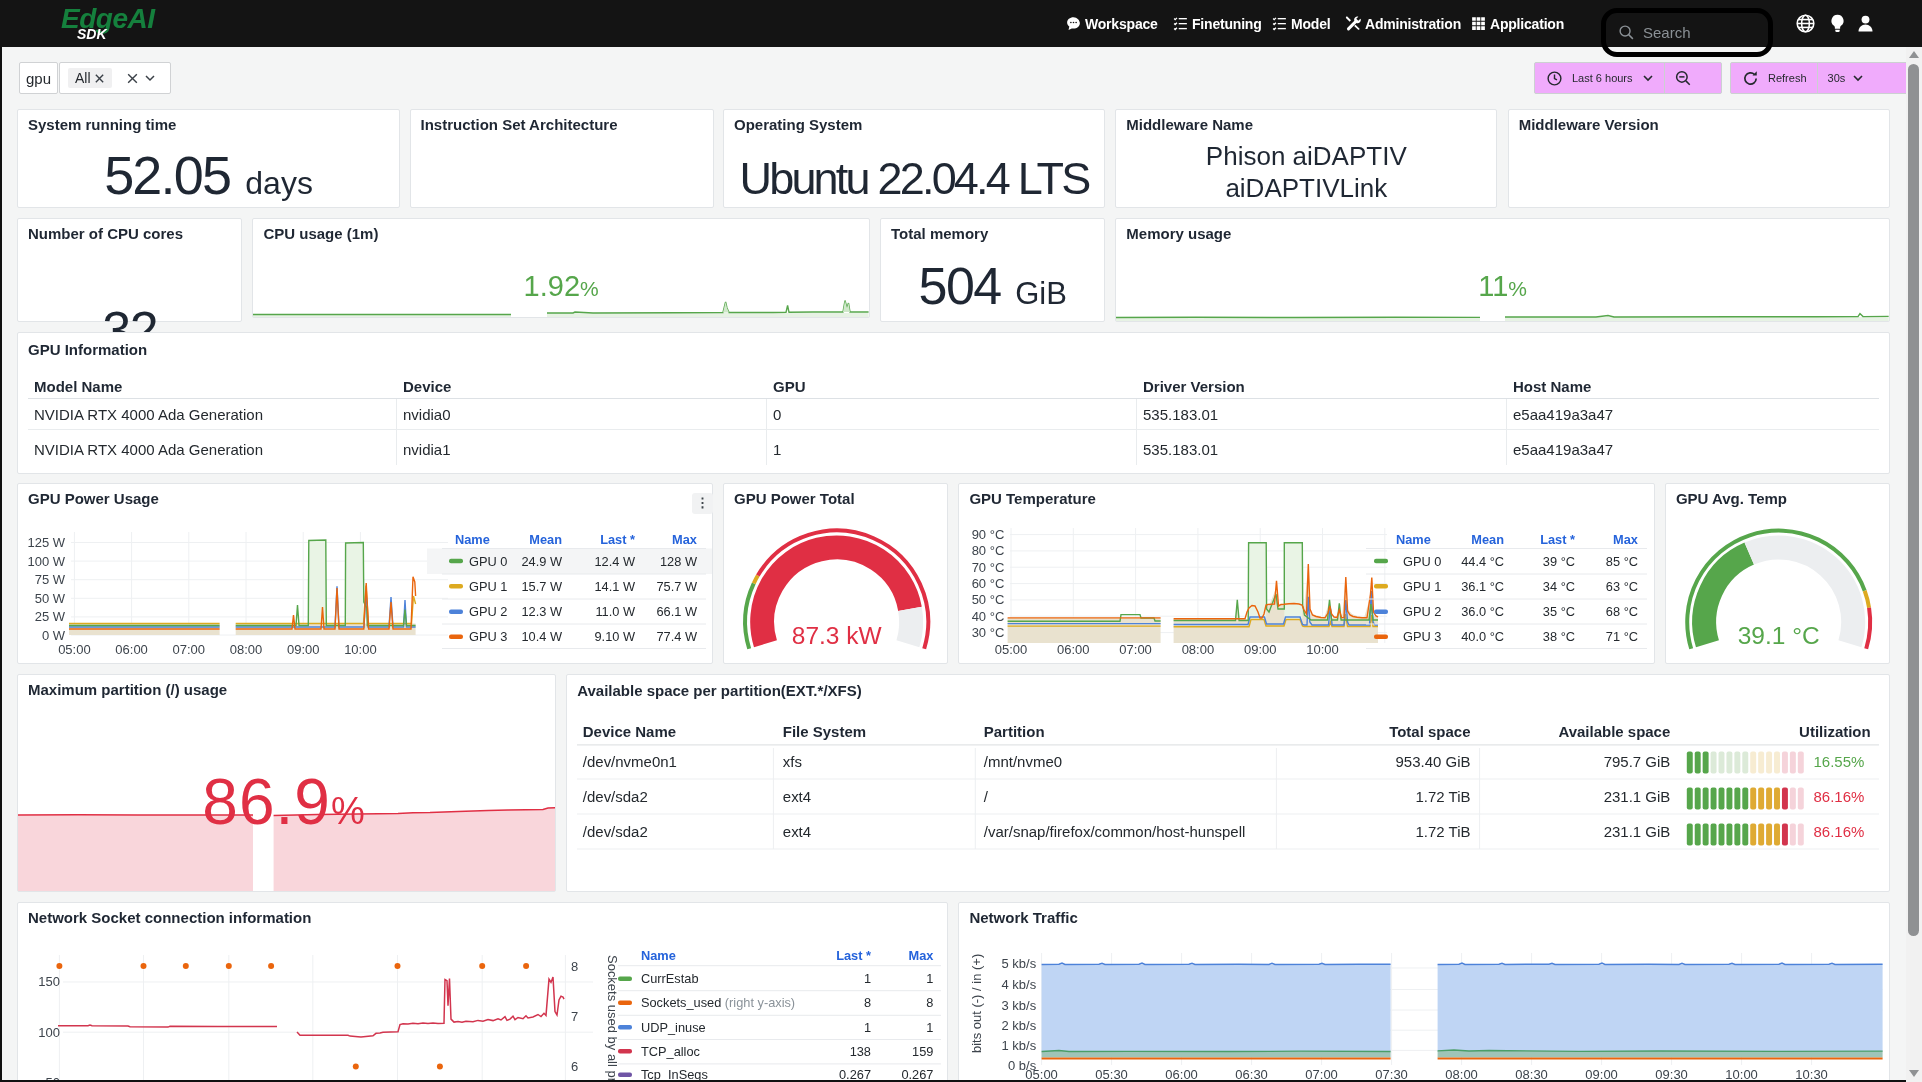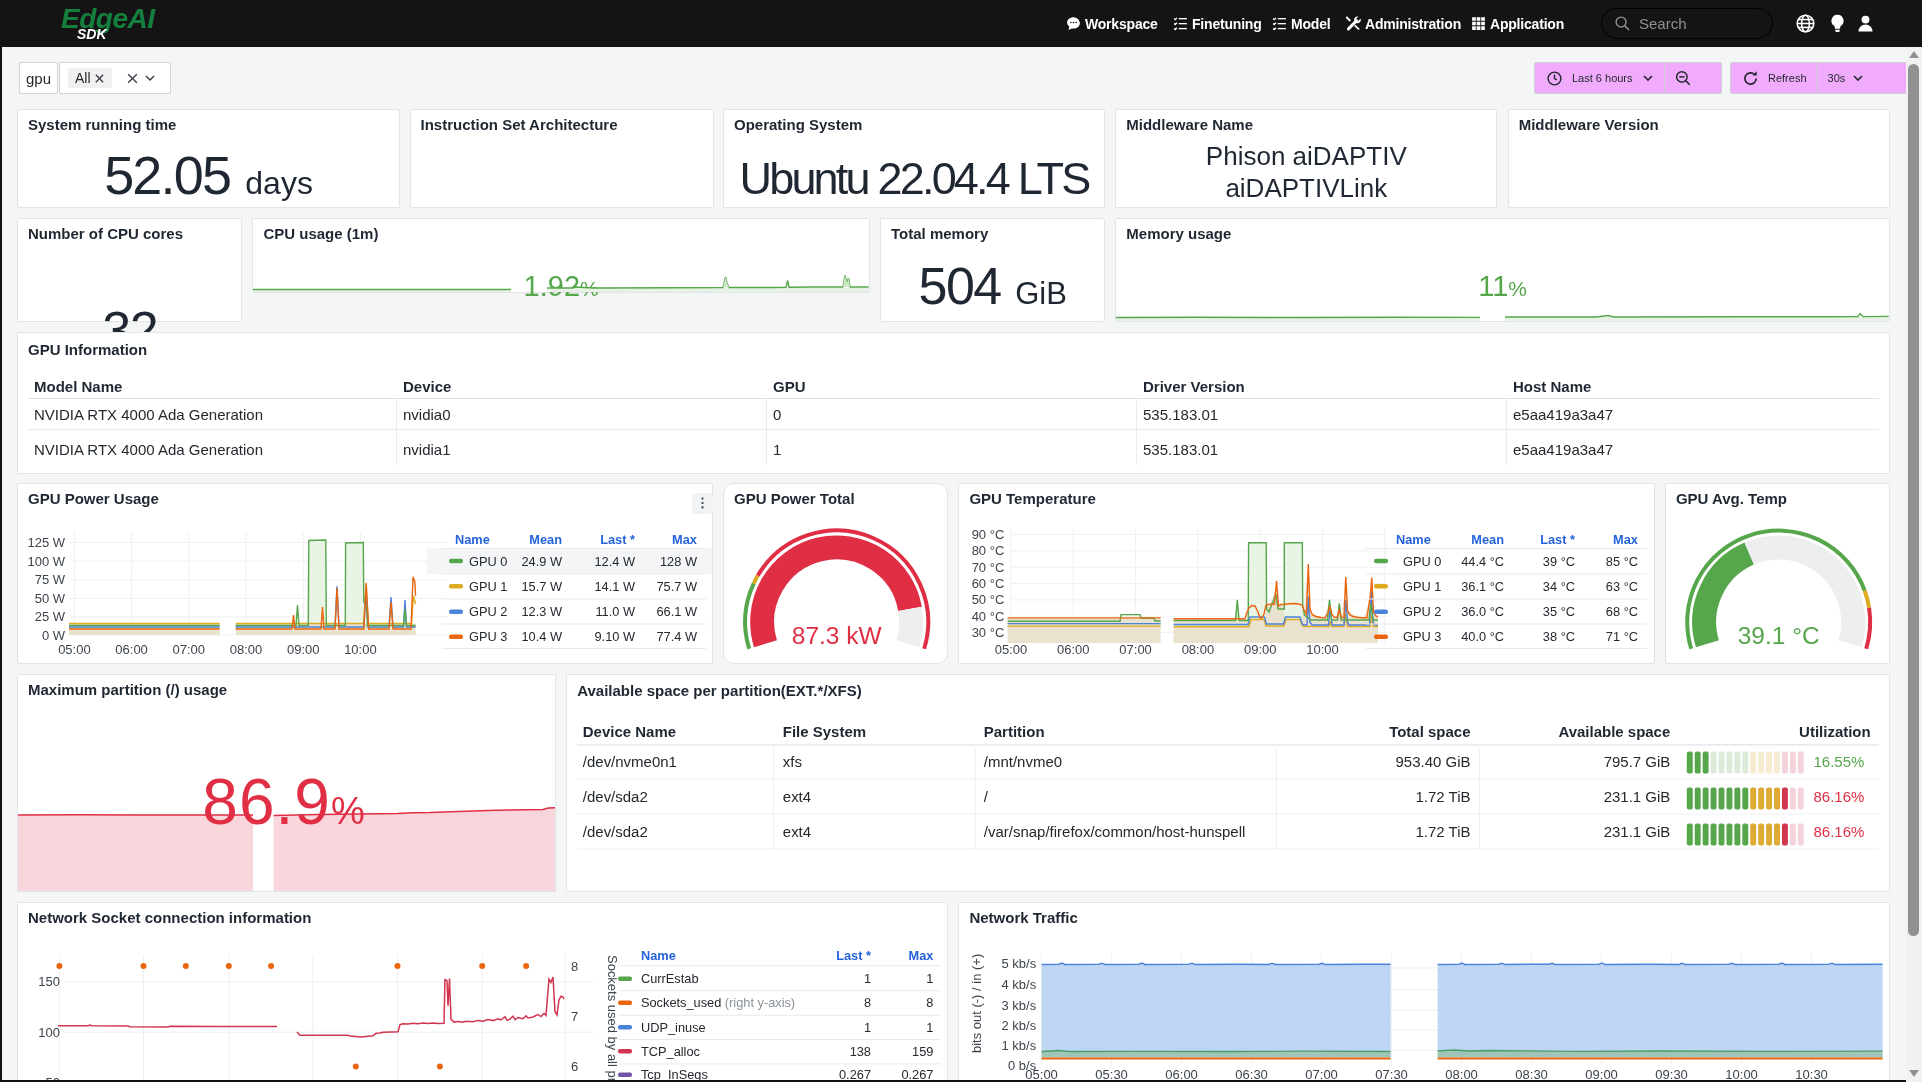--- a/index.html
+++ b/index.html
@@ -3,21 +3,21 @@
 <meta charset="utf-8">
 <style>
 html,body{margin:0;padding:0;width:1922px;height:1082px;overflow:hidden;background:#f4f5f5;font-family:"Liberation Sans",sans-serif;}
 *{box-sizing:border-box;}
 .top{position:absolute;left:0;top:0;width:1922px;height:47px;background:#141414;}
 .leftline{position:absolute;left:0;top:47px;width:2px;height:1035px;background:#101010;}
 .logo{position:absolute;left:37px;top:5px;color:#15803d;font-style:italic;font-weight:bold;font-size:28px;letter-spacing:-0.5px;line-height:1;margin-left:24px;}
 .logosub{position:absolute;left:77px;top:27px;color:#fff;font-style:italic;font-weight:bold;font-size:14px;line-height:1;}
 .nav{position:absolute;top:0;height:47px;display:flex;align-items:center;color:#fff;font-size:14px;font-weight:700;letter-spacing:-0.2px;}
 .nav svg{margin-right:3px;}
-.search{position:absolute;left:1601px;top:8px;width:172px;height:31px;border:1px solid #000000;border-radius:16px;color:#8b9196;font-size:15px;display:flex;align-items:center;padding-left:12px;}
+.search{position:absolute;left:1601px;top:8px;width:172px;height:49px;border:5px solid #000000;border-radius:16px;color:#8b9196;font-size:15px;display:flex;align-items:center;padding-left:12px;}
 .hicon{position:absolute;top:13px;width:21px;height:21px;}
 .panel{position:absolute;background:#fff;border:1px solid #e2e5e8;border-radius:2px;}
 .ptitle{position:absolute;left:10px;top:6px;font-size:15px;font-weight:600;color:#1f2733;white-space:nowrap;}
 .statval{position:absolute;left:0;right:0;text-align:center;color:#1f2733;font-weight:500;white-space:nowrap;line-height:1;}
 .sv{letter-spacing:-1.5px;}
 .fbtn{position:absolute;top:62px;height:32px;background:#f0abfc;border:1px solid #ccd0d2;border-radius:2px;display:flex;align-items:center;color:#25292e;font-size:11px;font-weight:500;}
 .wbtn{position:absolute;top:62px;height:32px;background:#fff;border:1px solid #d0d2d4;border-radius:2px;display:flex;align-items:center;color:#25292e;font-size:15px;}
 .axis{font-size:13px;fill:#3d444c;}
 .leg{font-size:12.8px;fill:#24292e;}
 .leghead{font-size:12.8px;fill:#2563db;font-weight:600;}
@@ -139,21 +139,21 @@
   <div class="statval" style="top:31px;font-size:26px;line-height:31.5px;font-weight:500;">Phison aiDAPTIV<br>aiDAPTIVLink</div>
 </div>
 <div class="panel" style="left:1507.7px;top:109px;width:382.3px;height:99px;">
   <div class="ptitle">Middleware Version</div>
 </div>
 
 <div class="panel" style="left:17px;top:217.5px;width:225.4px;height:104.5px;">
   <div class="ptitle">Number of CPU cores</div>
   <div class="statval sv" style="top:41.5px;font-size:52px;margin-top:44px;">32</div>
 </div>
-<div class="panel" style="left:252.4px;top:217.5px;width:617.6px;height:75px;">
+<div class="panel" style="left:252.4px;top:217.5px;width:617.6px;height:100px;">
   <div class="ptitle">CPU usage (1m)</div>
   <div class="statval" style="top:53.5px;font-size:29px;color:#56a64b;">1.92<span style="font-size:21px;">%</span></div>
   <svg style="position:absolute;left:0;bottom:0;" width="615.6" height="28" viewBox="0 0 615.6 28">
     <path d="M0,25.5 H258 V28 H0 Z M294,24 H615.6 V28 H294 Z" fill="#e7f2e4"></path>
     <path d="M0,25.5 H258" fill="none" stroke="#56a64b" stroke-width="1.4"></path>
     <path d="M294,24 L320,24 L322,23 L340,24 L420,23.8 L470,23.5 L472.6,13 L474,19 L476,23.5 L520,23.5 L533,23.3 L534.6,16.5 L536,23.3 L560,23 L590,23 L592,11.5 L594,19 L595.5,14 L597,23 L615.6,23" fill="none" stroke="#56a64b" stroke-width="1.4"></path>
     <path d="M470,23.5 L472.6,13 L474,19 L476,23.5 Z M590,23 L592,11.5 L594,19 L595.5,14 L597,23 Z" fill="#cfe8ca"></path>
   </svg>
 </div>
 <div class="panel" style="left:880px;top:217.5px;width:225.4px;height:104.5px;">
@@ -275,21 +275,21 @@
         <text x="544" y="132.3" text-anchor="end">12.3 W</text>
         <text x="617" y="132.3" text-anchor="end">11.0 W</text>
         <text x="679" y="132.3" text-anchor="end">66.1 W</text>
       <text x="451" y="157.3">GPU 3</text>
         <text x="544" y="157.3" text-anchor="end">10.4 W</text>
         <text x="617" y="157.3" text-anchor="end">9.10 W</text>
         <text x="679" y="157.3" text-anchor="end">77.4 W</text>
     </g>
   </svg>
 </div>
-<div class="panel" style="left:723px;top:483px;width:225.4px;height:181px;border-radius:11px;">
+<div class="panel" style="left:723px;top:483px;width:225.4px;height:181px;">
   <div class="ptitle">GPU Power Total</div>
   <svg style="position:absolute;left:0;top:0;" width="223.4" height="179" viewBox="0 0 223.4 179">
     <path d="M25.2,164.75 A91.5,91.5 0 0 1 29.77,99.33" fill="none" stroke="#56a64b" stroke-width="4"></path>
     <path d="M29.77,99.33 A91.5,91.5 0 0 1 33.86,91.56" fill="none" stroke="#ddaa20" stroke-width="4"></path>
     <path d="M33.86,91.56 A91.5,91.5 0 0 1 200.2,164.75" fill="none" stroke="#e02f44" stroke-width="4"></path>
     <path d="M41.46,159.78 A74.5,74.5 0 1 1 186.02,124.81" fill="none" stroke="#e02f44" stroke-width="24"></path>
     <path d="M186.02,124.81 A74.5,74.5 0 0 1 183.94,159.78" fill="none" stroke="#eceef0" stroke-width="24"></path>
     <text x="112.7" y="160" text-anchor="middle" font-size="24.5" fill="#e02f44">87.3 kW</text>
   </svg>
 </div>

